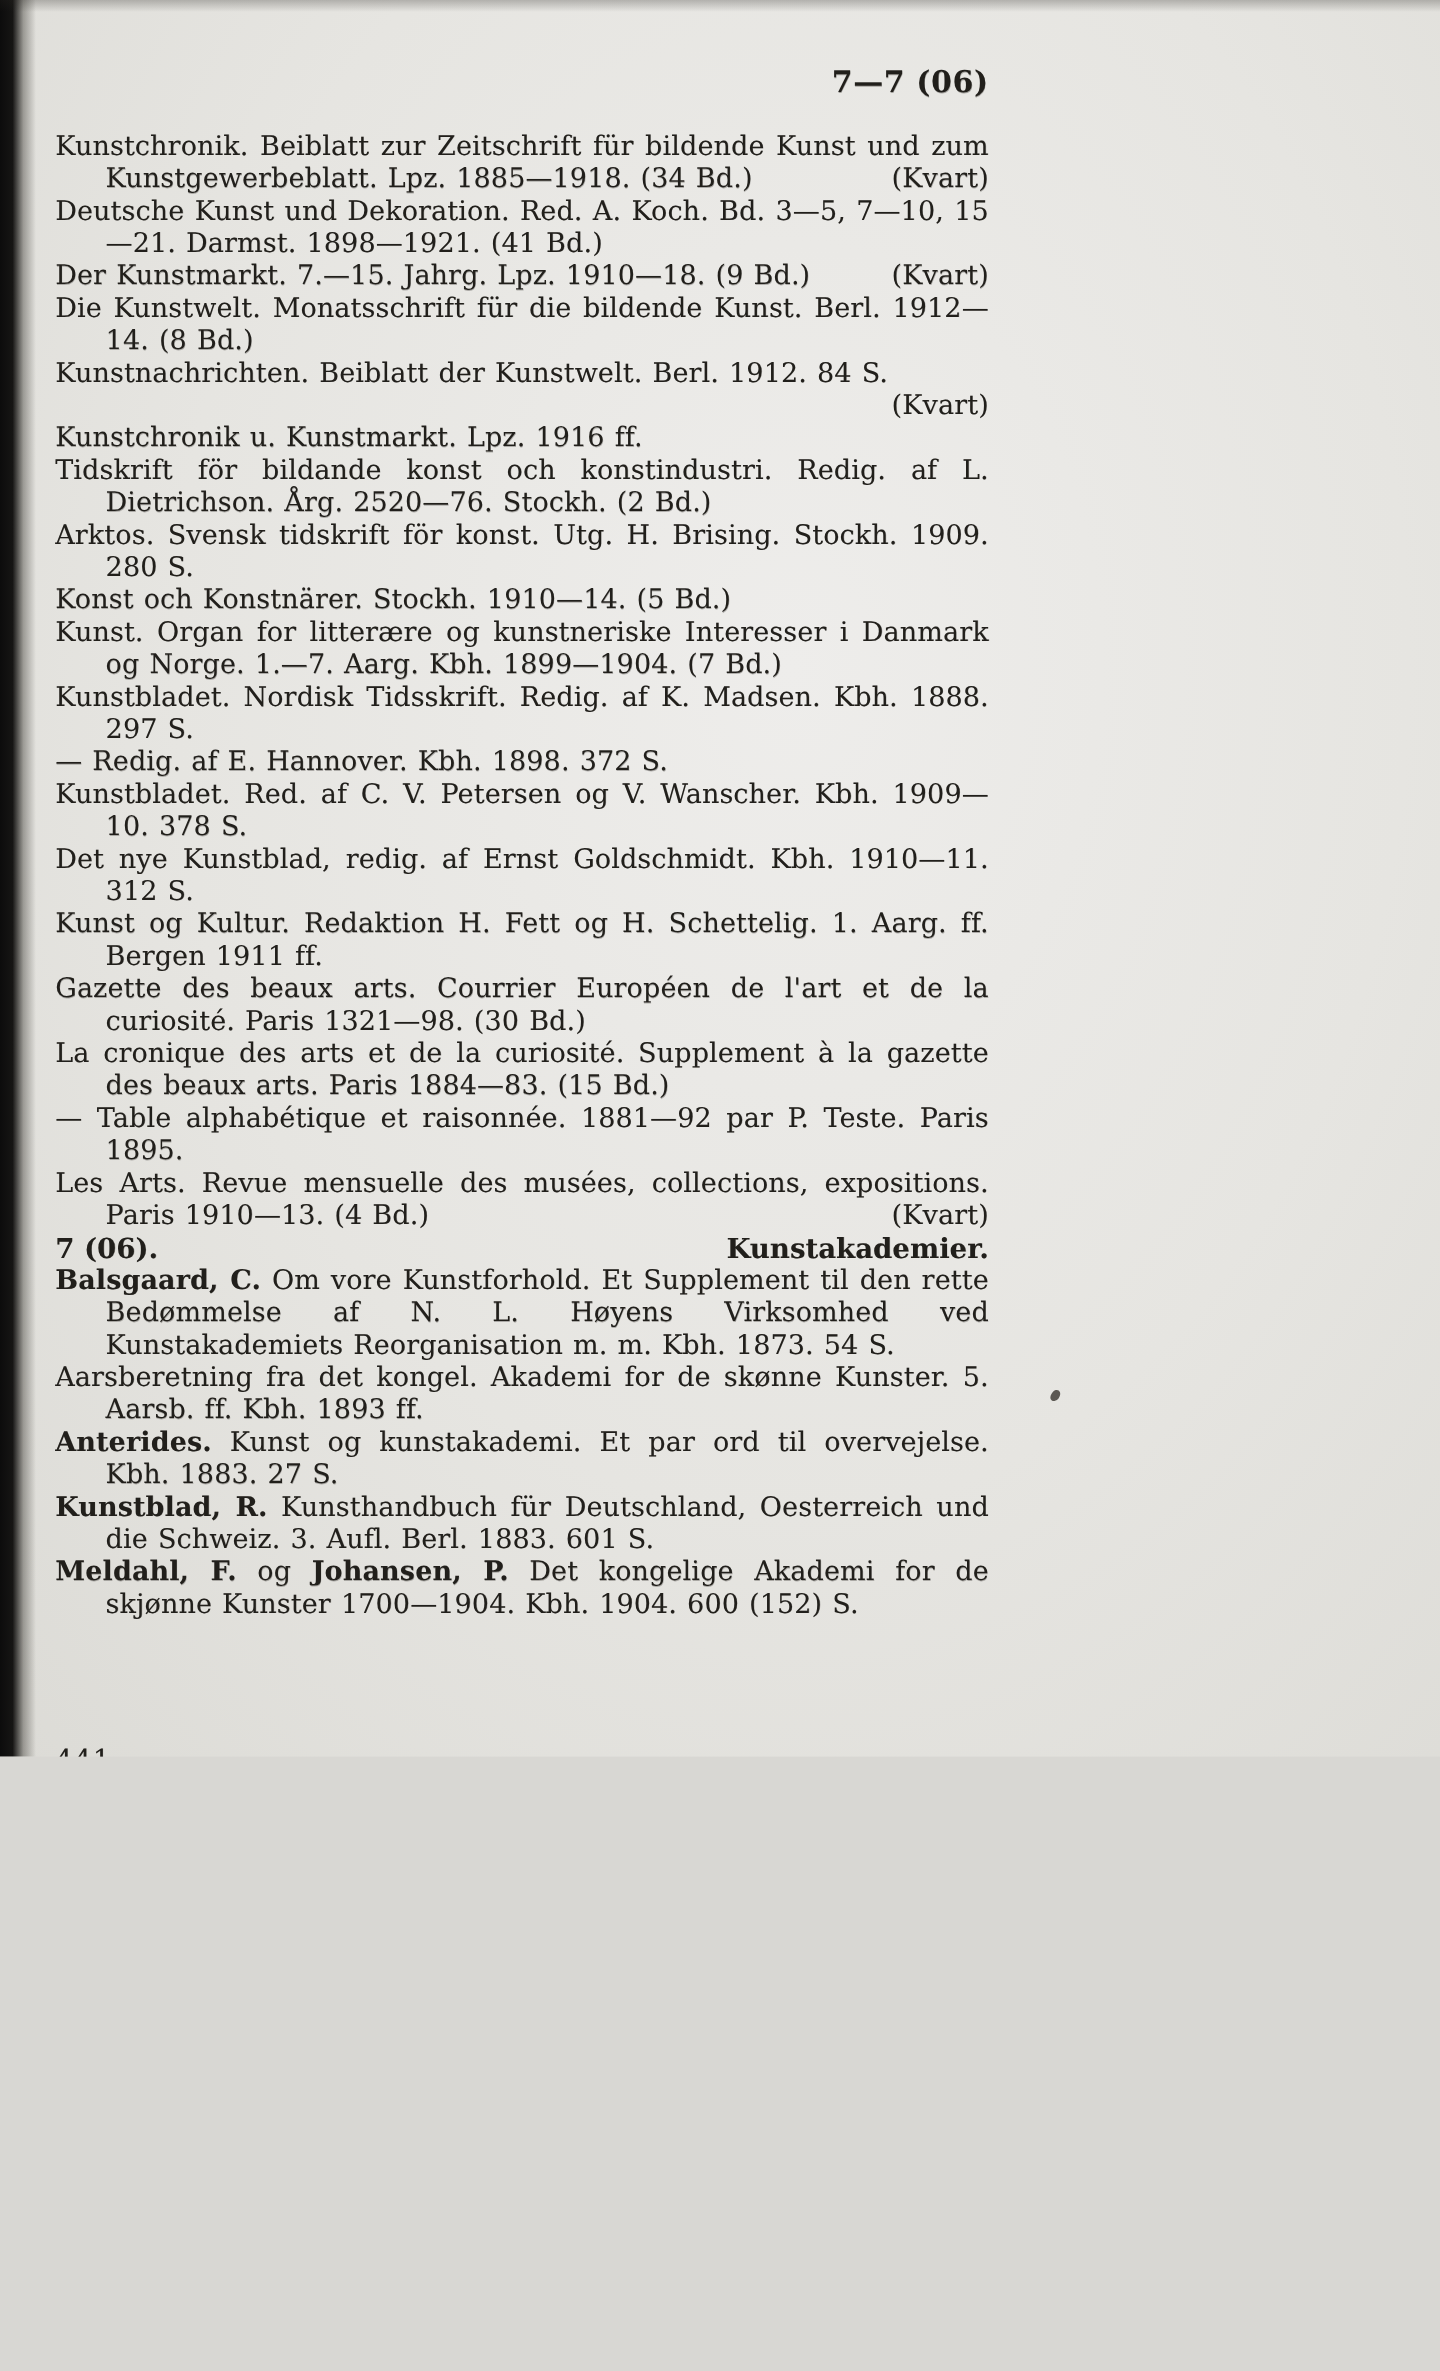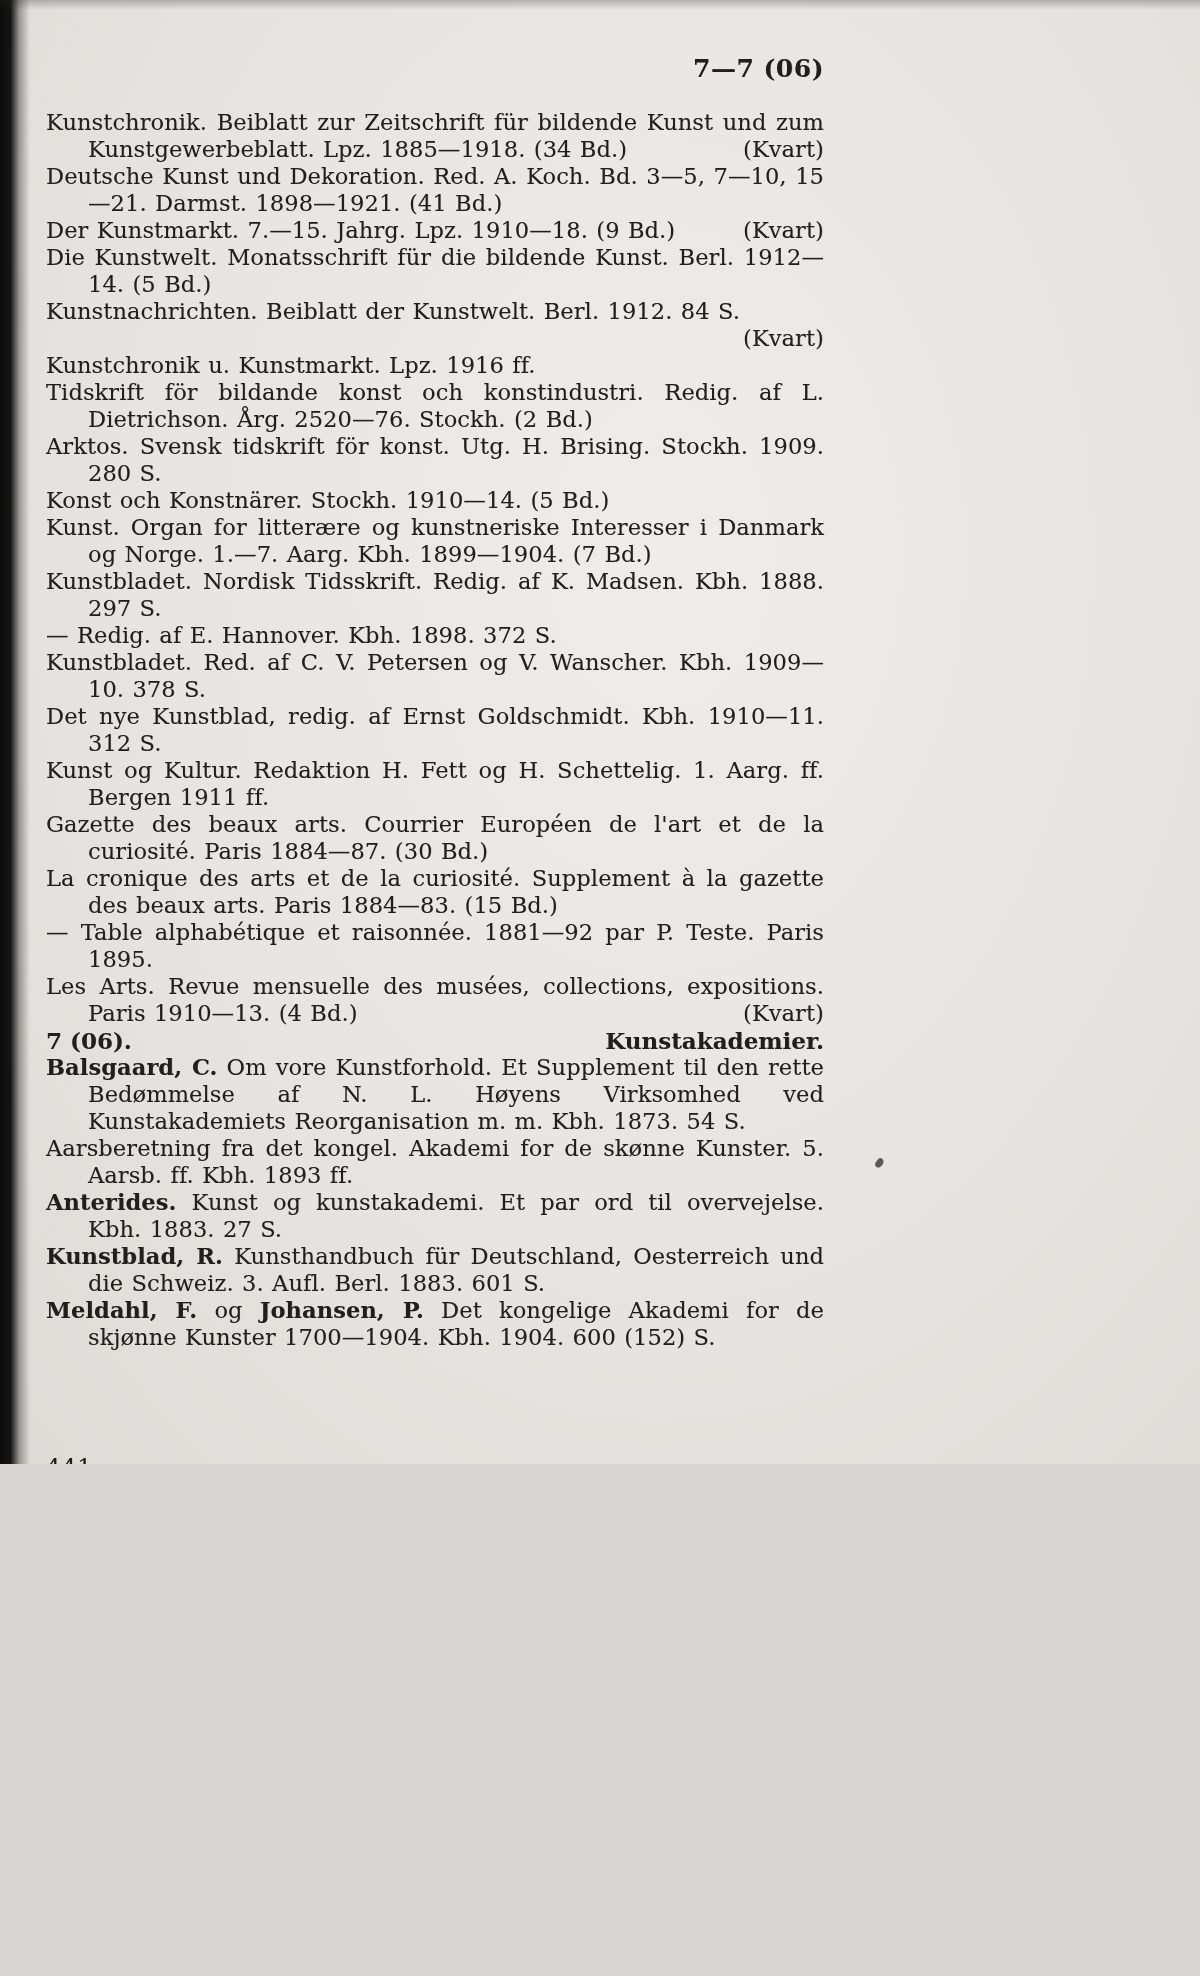--- a/index.html
+++ b/index.html
@@ -108,33 +108,33 @@
 
   <div class="content">
     <div class="header">
       <span>7—7 (06)</span>
     </div>
 
     <div id="list-top">
         <p class="entry"><span>Kunstchronik. Beiblatt zur Zeitschrift für bildende Kunst und zum Kunstgewerbeblatt. Lpz. 1885—1918. (34 Bd.)</span><span class="kvart">(Kvart)</span></p>
         <p class="entry"><span>Deutsche Kunst und Dekoration. Red. A. Koch. Bd. 3—5, 7—10, 15—21. Darmst. 1898—1921. (41 Bd.)</span></p>
         <p class="entry"><span>Der Kunstmarkt. 7.—15. Jahrg. Lpz. 1910—18. (9 Bd.)</span><span class="kvart">(Kvart)</span></p>
-        <p class="entry"><span>Die Kunstwelt. Monatsschrift für die bildende Kunst. Berl. 1912—14. (5 Bd.)</span></p>
+        <p class="entry"><span>Die Kunstwelt. Monatsschrift für die bildende Kunst. Berl. 1912—14. (8 Bd.)</span></p>
         <p class="entry"><span>Kunstnachrichten. Beiblatt der Kunstwelt. Berl. 1912. 84 S.</span><span class="kvart-line">(Kvart)</span></p>
         <p class="entry"><span>Kunstchronik u. Kunstmarkt. Lpz. 1916 ff.</span></p>
         <p class="entry"><span>Tidskrift för bildande konst och konstindustri. Redig. af L. Dietrichson. Årg. 2520—76. Stockh. (2 Bd.)</span></p>
         <p class="entry"><span>Arktos. Svensk tidskrift för konst. Utg. H. Brising. Stockh. 1909. 280 S.</span></p>
         <p class="entry"><span>Konst och Konstnärer. Stockh. 1910—14. (5 Bd.)</span></p>
         <p class="entry"><span>Kunst. Organ for litterære og kunstneriske Interesser i Danmark og Norge. 1.—7. Aarg. Kbh. 1899—1904. (7 Bd.)</span></p>
         <p class="entry"><span>Kunstbladet. Nordisk Tidsskrift. Redig. af K. Madsen. Kbh. 1888. 297 S.</span></p>
         <p class="entry"><span>— Redig. af E. Hannover. Kbh. 1898. 372 S.</span></p>
         <p class="entry"><span>Kunstbladet. Red. af C. V. Petersen og V. Wanscher. Kbh. 1909—10. 378 S.</span></p>
         <p class="entry"><span>Det nye Kunstblad, redig. af Ernst Goldschmidt. Kbh. 1910—11. 312 S.</span></p>
         <p class="entry"><span>Kunst og Kultur. Redaktion H. Fett og H. Schettelig. 1. Aarg. ff. Bergen 1911 ff.</span></p>
-        <p class="entry"><span>Gazette des beaux arts. Courrier Européen de l'art et de la curiosité. Paris 1884—87. (30 Bd.)</span></p>
+        <p class="entry"><span>Gazette des beaux arts. Courrier Européen de l'art et de la curiosité. Paris 1321—98. (30 Bd.)</span></p>
         <p class="entry"><span>La cronique des arts et de la curiosité. Supplement à la gazette des beaux arts. Paris 1884—83. (15 Bd.)</span></p>
         <p class="entry"><span>— Table alphabétique et raisonnée. 1881—92 par P. Teste. Paris 1895.</span></p>
         <p class="entry"><span>Les Arts. Revue mensuelle des musées, collections, expositions. Paris 1910—13. (4 Bd.)</span><span class="kvart">(Kvart)</span></p>
       </div>
 
     <div class="section-heading">
       <span>7 (06).</span>
       <span>Kunstakademier.</span>
     </div>
 

